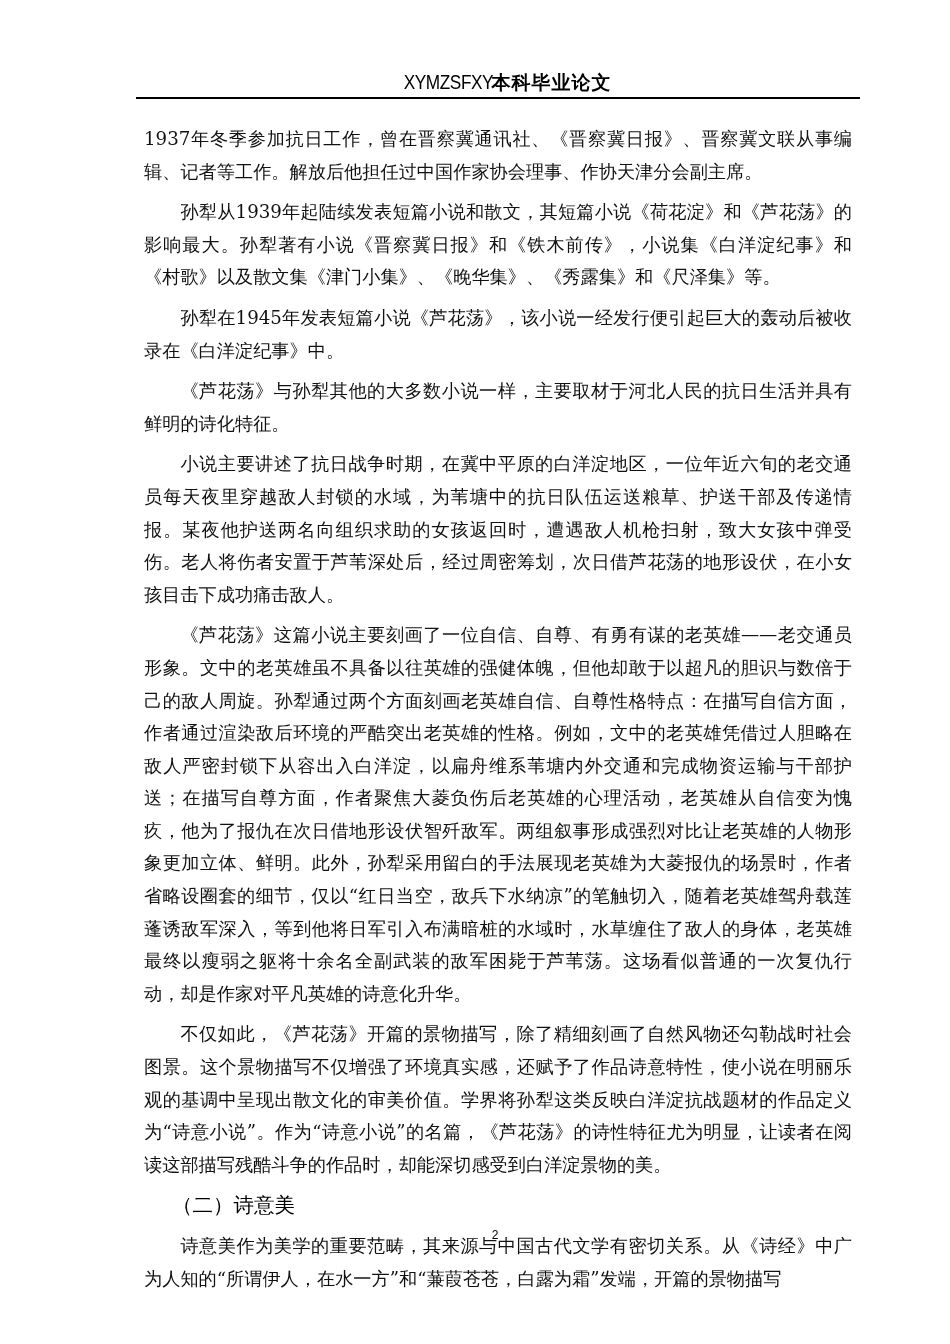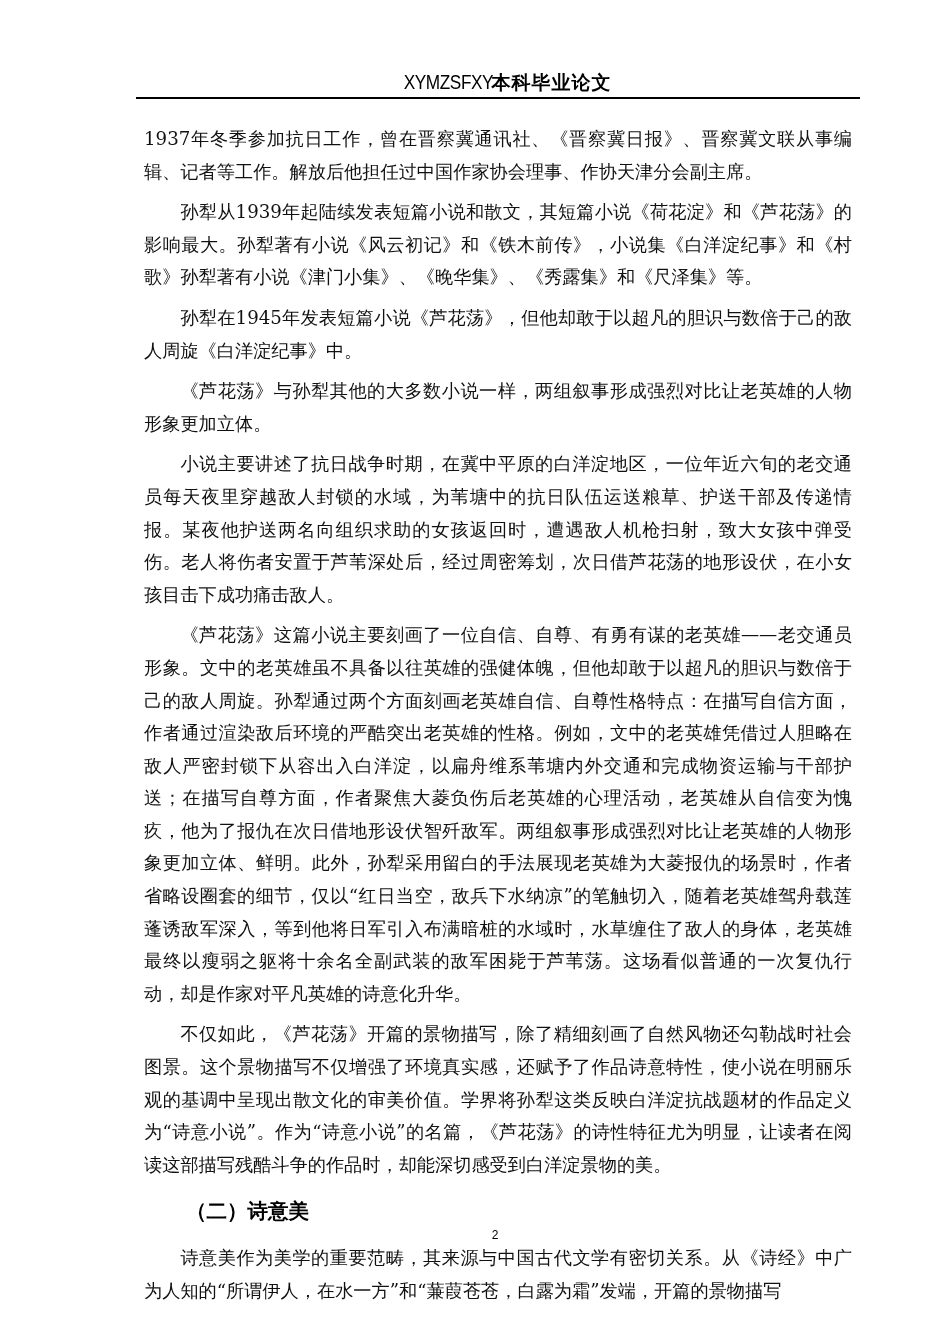--- a/index.html
+++ b/index.html
@@ -21,43 +21,43 @@
   }
   .rule { position: absolute; left: 136px; width: 724px; top: 97px; height: 2px; background: #000; }
   .body {
     position: absolute; left: 136px; top: 115px; width: 724px;
     font-family: "DejaVu Serif", serif; font-size: 18.2px; line-height: 32.6px;
     color: #111; text-align: justify;
   }
   .body p { margin: 8px; text-indent: 2em; }
   .body p.noindent { text-indent: 0; }
   .body h3 {
-    margin: 14px; font-family: "DejaVu Sans", sans-serif; font-weight: bold;
+    margin: 0; font-family: "DejaVu Sans", sans-serif; font-weight: normal;
     font-size: 20.5px; line-height: 32.6px; padding-left: 36px; color: #000;
   }
   .pagenum {
     position: absolute; left: 0; width: 990px; top: 1228px; text-align: center;
     font-family: "Liberation Sans", sans-serif; font-size: 12px; color: #000;
   }
 </style>
 </head>
 <body>
 
 <div class="page">
   <div class="header">
     <span class="code">XYMZSFXY</span>
     <span class="title">本科毕业论文</span>
   </div>
   <div class="rule"></div>
 
   <div class="body">
     <p class="noindent">1937年冬季参加抗日工作，曾在晋察冀通讯社、《晋察冀日报》、晋察冀文联从事编辑、记者等工作。解放后他担任过中国作家协会理事、作协天津分会副主席。</p>
-    <p>孙犁从1939年起陆续发表短篇小说和散文，其短篇小说《荷花淀》和《芦花荡》的影响最大。孙犁著有小说《风云初记》和《铁木前传》，小说集《白洋淀纪事》和《村歌》孙犁著有小说《津门小集》、《晚华集》、《秀露集》和《尺泽集》等。</p>
-    <p>孙犁在1945年发表短篇小说《芦花荡》，但他却敢于以超凡的胆识与数倍于己的敌人周旋《白洋淀纪事》中。</p>
-    <p>《芦花荡》与孙犁其他的大多数小说一样，两组叙事形成强烈对比让老英雄的人物形象更加立体。</p>
+    <p>孙犁从1939年起陆续发表短篇小说和散文，其短篇小说《荷花淀》和《芦花荡》的影响最大。孙犁著有小说《晋察冀日报》和《铁木前传》，小说集《白洋淀纪事》和《村歌》以及散文集《津门小集》、《晚华集》、《秀露集》和《尺泽集》等。</p>
+    <p>孙犁在1945年发表短篇小说《芦花荡》，该小说一经发行便引起巨大的轰动后被收录在《白洋淀纪事》中。</p>
+    <p>《芦花荡》与孙犁其他的大多数小说一样，主要取材于河北人民的抗日生活并具有鲜明的诗化特征。</p>
     <p>小说主要讲述了抗日战争时期，在冀中平原的白洋淀地区，一位年近六旬的老交通员每天夜里穿越敌人封锁的水域，为苇塘中的抗日队伍运送粮草、护送干部及传递情报。某夜他护送两名向组织求助的女孩返回时，遭遇敌人机枪扫射，致大女孩中弹受伤。老人将伤者安置于芦苇深处后，经过周密筹划，次日借芦花荡的地形设伏，在小女孩目击下成功痛击敌人。</p>
     <p>《芦花荡》这篇小说主要刻画了一位自信、自尊、有勇有谋的老英雄——老交通员形象。文中的老英雄虽不具备以往英雄的强健体魄，但他却敢于以超凡的胆识与数倍于己的敌人周旋。孙犁通过两个方面刻画老英雄自信、自尊性格特点：在描写自信方面，作者通过渲染敌后环境的严酷突出老英雄的性格。例如，文中的老英雄凭借过人胆略在敌人严密封锁下从容出入白洋淀，以扁舟维系苇塘内外交通和完成物资运输与干部护送；在描写自尊方面，作者聚焦大菱负伤后老英雄的心理活动，老英雄从自信变为愧疚，他为了报仇在次日借地形设伏智歼敌军。两组叙事形成强烈对比让老英雄的人物形象更加立体、鲜明。此外，孙犁采用留白的手法展现老英雄为大菱报仇的场景时，作者省略设圈套的细节，仅以“红日当空，敌兵下水纳凉”的笔触切入，随着老英雄驾舟载莲蓬诱敌军深入，等到他将日军引入布满暗桩的水域时，水草缠住了敌人的身体，老英雄最终以瘦弱之躯将十余名全副武装的敌军困毙于芦苇荡。这场看似普通的一次复仇行动，却是作家对平凡英雄的诗意化升华。</p>
     <p>不仅如此，《芦花荡》开篇的景物描写，除了精细刻画了自然风物还勾勒战时社会图景。这个景物描写不仅增强了环境真实感，还赋予了作品诗意特性，使小说在明丽乐观的基调中呈现出散文化的审美价值。学界将孙犁这类反映白洋淀抗战题材的作品定义为“诗意小说”。作为“诗意小说”的名篇，《芦花荡》的诗性特征尤为明显，让读者在阅读这部描写残酷斗争的作品时，却能深切感受到白洋淀景物的美。</p>
     <h3>（二）诗意美</h3>
     <p>诗意美作为美学的重要范畴，其来源与中国古代文学有密切关系。从《诗经》中广为人知的“所谓伊人，在水一方”和“蒹葭苍苍，白露为霜”发端，开篇的景物描写</p>
   </div>
 
   <div class="pagenum">2</div>
 </div>
 

